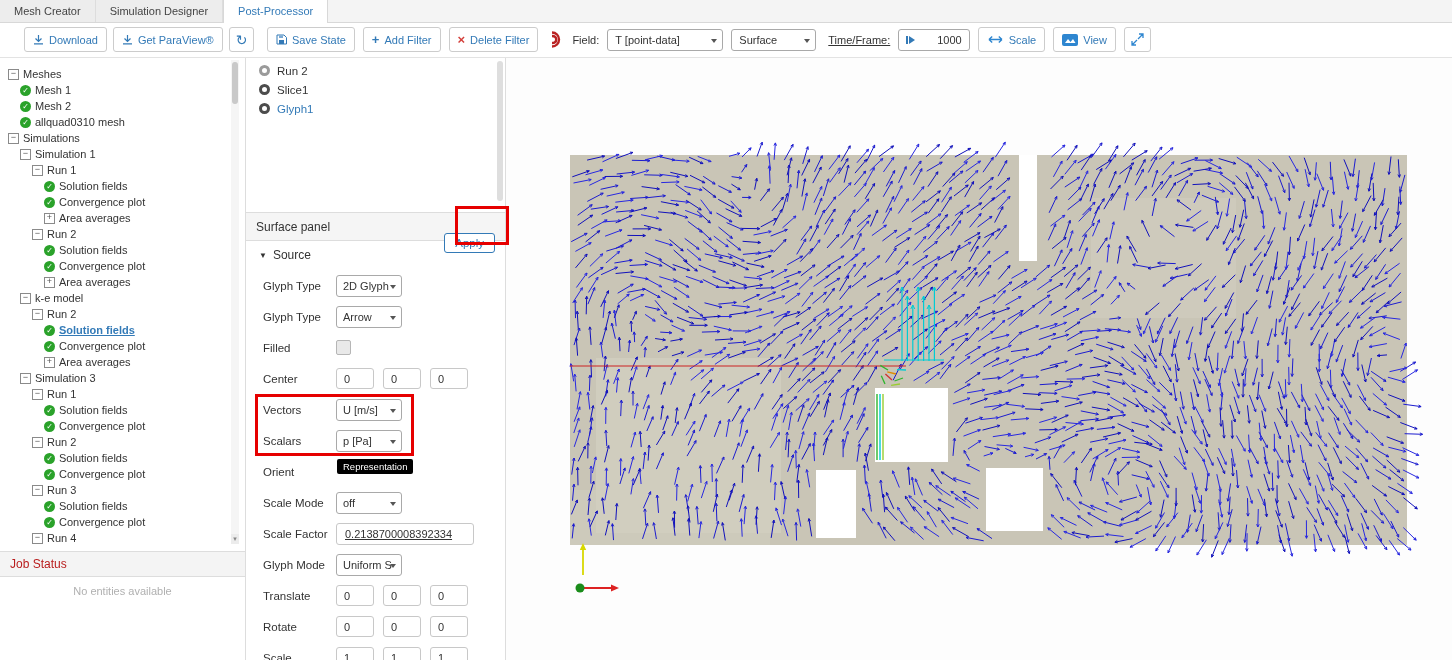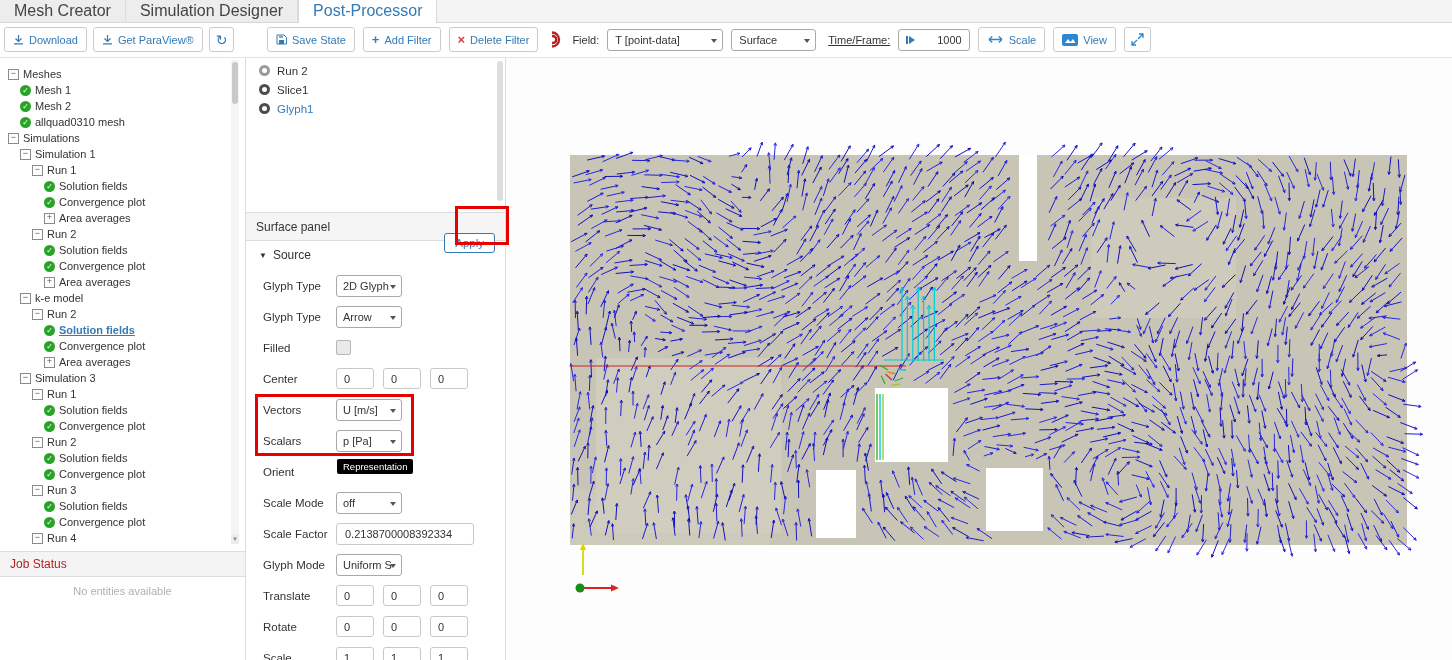--- a/index.html
+++ b/index.html
@@ -2,29 +2,29 @@
 <html><head>
 <meta charset="utf-8">
 <style>
   html,body{margin:0;padding:0;background:#fff;}
   .app{position:relative;width:1452px;height:660px;background:#fff;overflow:hidden;
        font-family:"Liberation Sans",sans-serif;font-size:12px;color:#333;}
 
   
   .tab-bar{position:absolute;left:0;top:0;right:0;height:23px;background:#f4f4f4;
            border-bottom:1px solid #d8d8d8;display:flex;box-sizing:border-box;}
-  .tab{padding:0 14px;line-height:22px;font-size:16px;color:#444;border-right:1px solid #ddd;
+  .tab{padding:0 14px;line-height:22px;font-size:11px;color:#444;border-right:1px solid #ddd;
        background:#ededed;cursor:pointer;white-space:nowrap;}
   .tab.active{background:#fff;color:#337ab7;height:23px;border-right:1px solid #d8d8d8;
        border-left:1px solid #d8d8d8;}
 
   
   .toolbar-row{position:absolute;left:0;top:23px;right:0;height:34px;background:#fff;
            border-bottom:1px solid #e3e3e3;}
-  .side-tools{position:absolute;left:4px;top:4px;display:flex;gap:6px;align-items:center;}
+  .side-tools{position:absolute;left:24px;top:4px;display:flex;gap:6px;align-items:center;}
   .main-tools{position:absolute;left:267px;top:4px;display:flex;gap:8px;align-items:center;}
   .btn{display:inline-flex;align-items:center;gap:5px;height:25px;padding:0 8px;border:1px solid #ccc;
        border-radius:3px;background:#fff;color:#337ab7;font-family:inherit;font-size:11px;cursor:pointer;white-space:nowrap;}
   .btn.icon-only{padding:0 6px;}
   .plus{font-weight:bold;font-size:13px;color:#337ab7;line-height:10px;}
   .xx{font-weight:bold;font-size:13px;color:#d43f3a;line-height:10px;}
   .refresh-glyph{font-size:14px;color:#337ab7;line-height:12px;}
   .tlabel{font-size:11px;color:#333;}
   .select{height:22px;border:1px solid #a9a9a9;border-radius:3px;background:#fff;display:inline-flex;
           align-items:center;padding:0 18px 0 7px;font-size:11px;color:#333;position:relative;
@@ -78,21 +78,21 @@
   .rows{position:absolute;top:212px;left:0;width:100%;}
   .prow{height:31px;display:flex;align-items:center;padding-left:17px;}
   .plabel{width:73px;font-size:11.5px;color:#333;flex:none;}
   .pselect{width:66px;height:22px;border:1px solid #a9a9a9;border-radius:3px;background:#fff;
         display:inline-flex;align-items:center;padding:0 14px 0 6px;font-size:11px;color:#333;
         position:relative;cursor:pointer;box-sizing:border-box;white-space:nowrap;overflow:hidden;}
   .pnum{width:38px;height:21px;border:1px solid #c8c8c8;border-radius:3px;background:#fff;font-size:11px;
         color:#333;display:inline-flex;align-items:center;padding-left:7px;box-sizing:border-box;
         margin-right:9px;cursor:text;}
   .pwide{width:138px;height:22px;border:1px solid #c8c8c8;border-radius:3px;background:#fff;font-size:11px;
-        color:#333;display:inline-flex;align-items:center;padding-left:8px;box-sizing:border-box;cursor:text;}
+        color:#333;display:inline-flex;align-items:center;padding-left:8px;box-sizing:border-box;cursor:text;text-decoration:underline;}
   .pcheck{width:13px;height:13px;border:1px solid #b6b6b6;background:#e9e9e9;border-radius:2px;cursor:pointer;}
 
   
   .viewport{position:absolute;left:506px;top:58px;width:946px;height:602px;background:#fdfdfd;overflow:hidden;}
 
   
   .ann{position:absolute;border:3px solid #e60000;z-index:50;pointer-events:none;}
   #ann-apply{left:455px;top:206px;width:48px;height:33px;}
   #ann-fields{left:255px;top:394px;width:153px;height:56px;}
   .tooltip{position:absolute;left:337px;top:459px;background:#000;color:#fff;font-size:9.5px;

